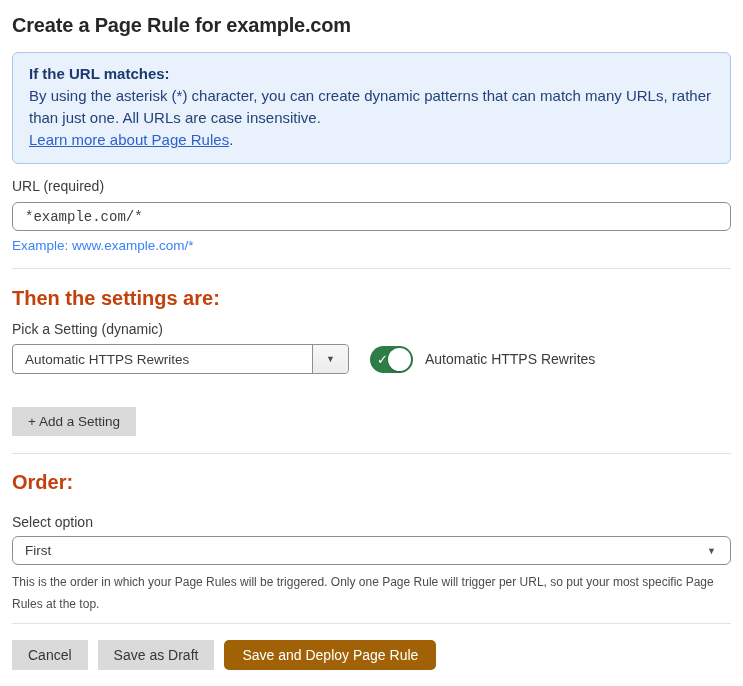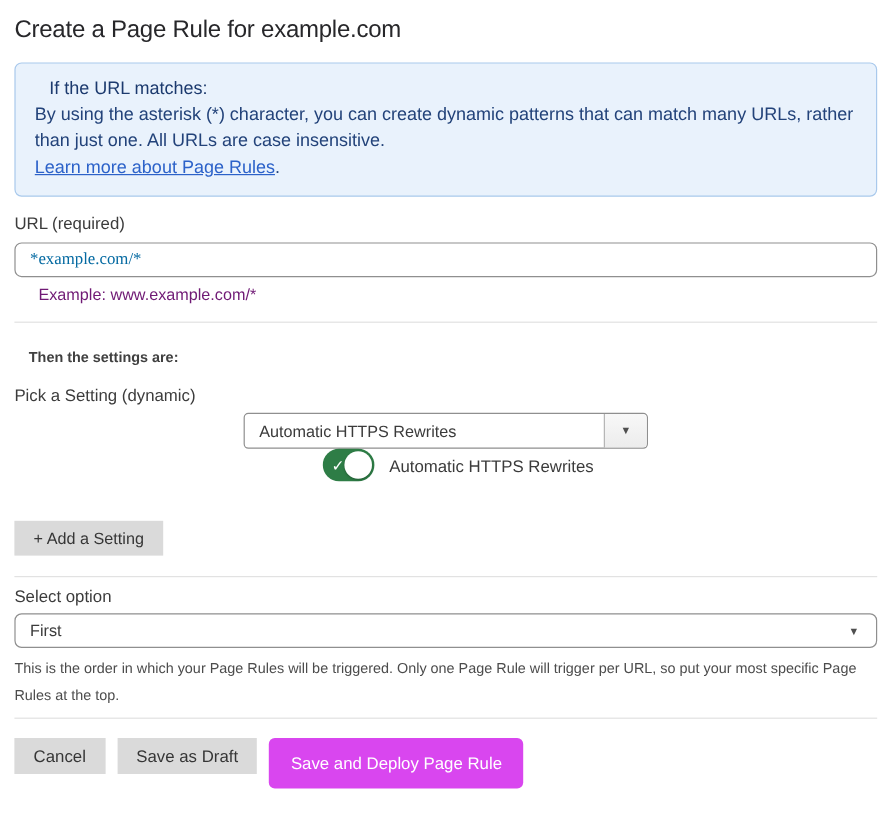--- a/index.html
+++ b/index.html
@@ -7,90 +7,86 @@
   body {
     font-family: "Liberation Sans", "DejaVu Sans", sans-serif;
     background: #ffffff;
     color: #313131;
     padding: 0 12px;
     overflow: hidden;
   }
   h1 {
     margin-top: 14px;
     font-size: 20px;
-    font-weight: 400;
+    font-weight: 700;
     color: #27272a;
     line-height: 22px;
     letter-spacing: -0.2px;
   }
   .info-box {
     margin-top: 16px;
     background: #e9f2fc;
     border: 1px solid #a9c9ec;
     border-radius: 6px;
     padding: 10px 16px 12px 16px;
     font-size: 15px;
     line-height: 22px;
     color: #23437a;
   }
   .info-box .info-heading {
-    font-weight: 400;
+    font-weight: 700;
     color: #1c3a6e;
-    margin-left: 12px;
   }
   .info-box a {
     color: #2c62c9;
   }
   .field-label {
     display: block;
     margin-top: 14px;
     font-size: 14px;
     line-height: 16px;
     color: #3c3c3c;
   }
   .text-input {
     display: block;
     width: 100%;
     height: 29px;
     margin-top: 8px;
     border: 1px solid #8f8f8f;
     border-radius: 6px;
     padding: 0 12px;
-    font-family: Liberation Serif, serif;
-    font-size: 14px;
-    color: #0369a1;
+    font-family: Liberation Mono, monospace;
+    font-size: 14px;
+    color: #404040;
     background: #fff;
   }
   .hint {
     margin-top: 7px;
     font-size: 13.5px;
     line-height: 16px;
-    color: #701a75;
-    margin-left: 20px;
+    color: #3b82f6;
   }
   hr.divider {
     border: none;
     height: 1px;
     background: #e2e2e2;
     margin: 14px 0 0 0;
   }
   h2.section-heading {
     margin-top: 20px;
-    font-size: 12px;
+    font-size: 20px;
     font-weight: 700;
     line-height: 18px;
-    color: #404040;
-    margin-left: 12px;
+    color: #c2410c;
   }
   h2.order-heading { margin-top: 19px; }
   .setting-row {
     margin-top: 7px;
     display: flex;
     align-items: center;
-    flex-direction: column;
   }
   .select-split {
     display: flex;
     align-items: stretch;
     width: 337px;
     height: 30px;
     border: 1px solid #8f8f8f;
     border-radius: 4px;
     background: #fff;
     cursor: pointer;
@@ -192,25 +188,25 @@
   }
   hr.divider-bottom { margin-top: 8px; }
   .footer-row {
     margin-top: 16px;
     display: flex;
     align-items: flex-start;
     gap: 10px;
   }
   .footer-row .gray-btn { height: 30px; font-size: 14px; }
   .blue-btn {
-    height: 42px;
+    height: 30px;
     padding: 0 18px;
     border: none;
     border-radius: 5px;
-    background: #d946ef;
+    background: #a16207;
     color: #ffffff;
     font-family: "Liberation Sans", "DejaVu Sans", sans-serif;
     font-size: 14px;
     cursor: pointer;
   }
 </style>
 </head>
 <body>
 
 <main>
@@ -246,22 +242,23 @@
         <span class="knob"></span>
       </div>
       <span class="toggle-label">Automatic HTTPS Rewrites</span>
     </div>
   </div>
 
   <button class="gray-btn add-setting-btn">+ Add a Setting</button>
 
   <hr class="divider" style="margin-top:17px">
 
-
-  <label class="field-label" style="margin-top:8px">Select option</label>
+  <h2 class="section-heading order-heading">Order:</h2>
+
+  <label class="field-label" style="margin-top:23px">Select option</label>
 
   <div class="select-full">
     <span class="select-value">First</span>
     <span class="select-arrow">▼</span>
   </div>
 
   <p class="help-text">This is the order in which your Page Rules will be triggered. Only one Page Rule will trigger per URL, so put your most specific Page Rules at the top.</p>
 
   <hr class="divider divider-bottom">
 

